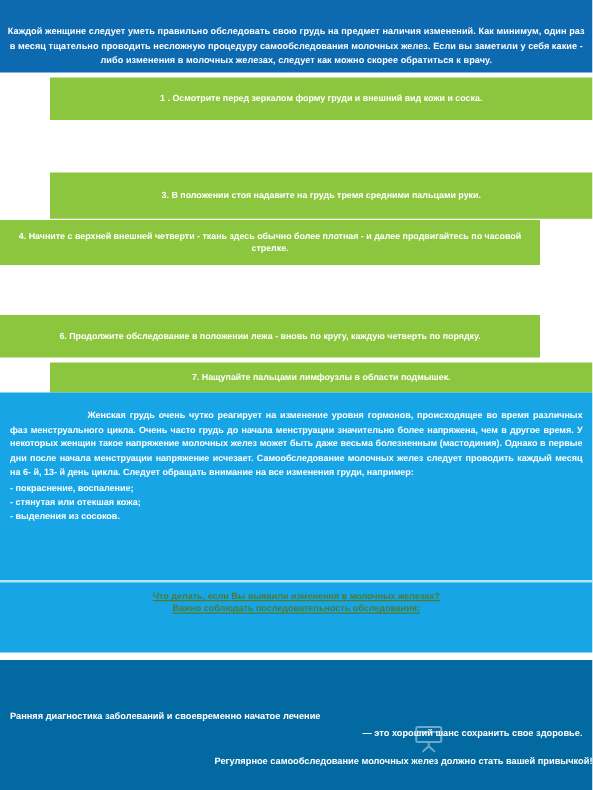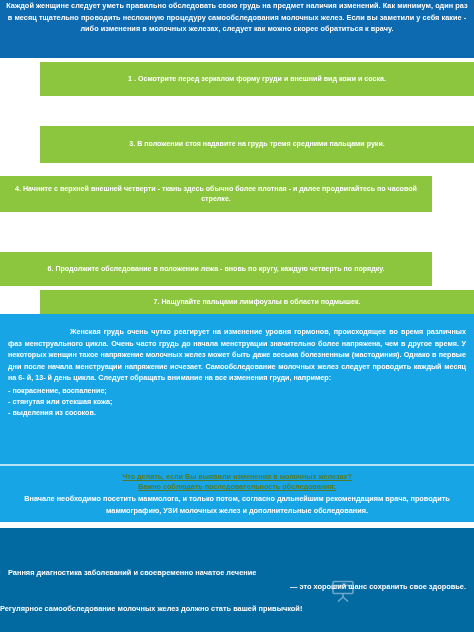--- a/index.html
+++ b/index.html
@@ -24,21 +24,21 @@
 
   
   .header {
     position: absolute;
     left: 0;
     top: 0;
     width: 474px;
     height: 58px;
     background: #0d69b0;
     box-sizing: border-box;
-    padding: 0 6px 0 6px;
+    padding: 19px 6px 0 6px;
   }
   .header-text {
     color: #ffffff;
     font-size: 7.3px;
     line-height: 11.6px;
     font-weight: bold;
     text-align: center;
     letter-spacing: 0.05px;
   }
 
@@ -168,21 +168,21 @@
     font-size: 7.4px;
     font-weight: bold;
     line-height: 11px;
     text-align: right;
   }
   .footer-line3 {
     position: absolute;
     left: 0;
     right: 0;
     top: 75px;
-    text-align: left;
+    text-align: right;
     color: #ffffff;
     font-size: 7.4px;
     font-weight: bold;
     line-height: 11px;
   }
   .footer-line3 .reg {
     font-weight: bold;
   }
 
   
@@ -217,21 +217,21 @@
     <div class="header-text">Каждой женщине следует уметь правильно обследовать свою грудь на предмет наличия изменений. Как минимум, один раз в месяц тщательно проводить несложную процедуру самообследования молочных желез. Если вы заметили у себя какие - либо изменения в молочных железах, следует как можно скорее обратиться к врачу.</div>
   </div>
 
   <div class="steps">
 
     <div class="step odd" style="top:4px; height:34px;">
       <div class="lines">1 . Осмотрите перед зеркалом форму груди и внешний вид кожи и соска.</div>
     </div>
 
 
-    <div class="step odd" style="top:68px; height:37px;">
+    <div class="step odd" style="top:80px; height:37px;">
       <div class="lines">3. В положении стоя надавите на грудь тремя средними пальцами руки.</div>
     </div>
 
     <div class="step even" style="top:118px; height:36px;">
       <div class="lines">4. Начните с верхней внешней четверти - ткань здесь обычно более плотная - и далее продвигайтесь по часовой стрелке.</div>
     </div>
 
     <div class="step even" style="top:194px; height:34px;">
       <div class="lines">6. Продолжите обследование в положении лежа - вновь по кругу, каждую четверть по порядку.</div>
     </div>
@@ -253,21 +253,20 @@
         <div class="b">- стянутая или отекшая кожа;</div>
         <div class="b">- выделения из сосоков.</div>
       </div>
     </div>
 
     <div class="divider" style="top:150px;"></div>
 
     <div class="cta" style="top:158px;">
       <span class="cta-link">Что делать, если Вы выявили изменения в молочных железах?</span>
       <span class="cta-link">Важно соблюдать последовательность обследования:</span>
-      <div class="cta-body">Вначале необходимо посетить маммолога, и только потом, согласно дальнейшим рекомендациям врача, проводить маммографию, УЗИ молочных желез и дополнительные обследования.</div>
     </div>
 
   </div>
 
   <div class="footer-panel">
     <div class="footer-line1">Ранняя диагностика заболеваний и своевременно начатое лечение</div>
     <div class="footer-line2">— это хороший шанс сохранить свое здоровье.</div>
     <div class="footer-line3">
       <span class="reg">Регулярное самообследование</span><span> молочных желез должно стать вашей привычкой!</span>
     </div>

